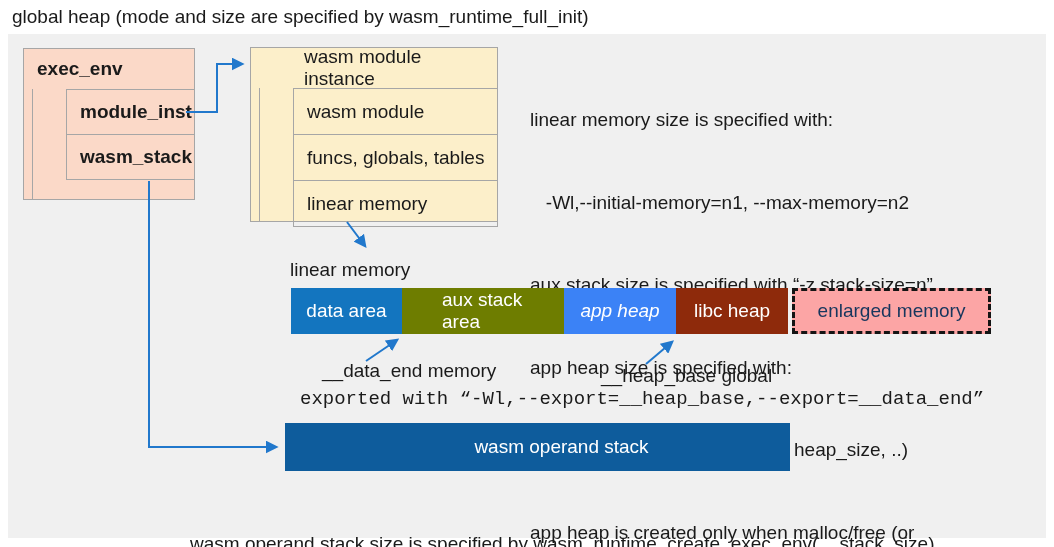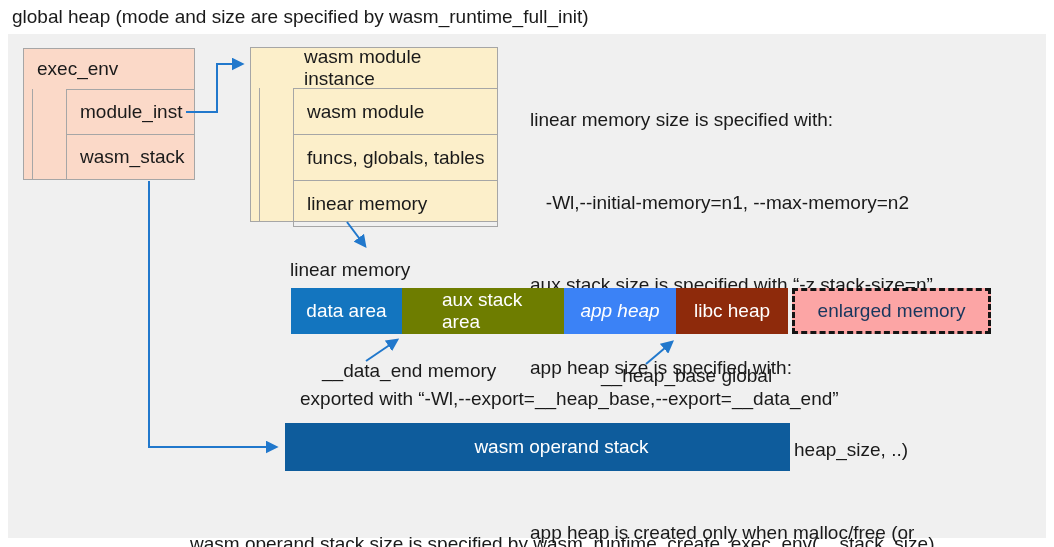--- a/index.html
+++ b/index.html
@@ -12,41 +12,41 @@
   .abs { position:absolute; }
   #title { left:12px; top:6px; font-size:19px; }
   #panel { left:8px; top:34px; width:1038px; height:504px; background:#F0F0F0; }
 
   
   .nest-box { position:absolute; border:1px solid #A6A6A6; }
   .nest-header { height:40px; display:flex; align-items:center; padding-left:13px; font-size:19px; }
   .rows-wrap { position:absolute; left:8px; right:-1px; top:40px; bottom:0; border-left:1px solid #A6A6A6; }
   .box-row { border:1px solid #A6A6A6; margin-left:33px; display:flex; align-items:center; padding-left:13px; font-size:19px; }
   .box-row + .box-row { margin-top:-1px; }
-  #exec-env-box { left:23px; top:48px; width:172px; height:132px; background:#FBD9C8; }
+  #exec-env-box { left:23px; top:48px; width:172px; height:152px; background:#FBD9C8;font-weight:bold; }
   #exec-env-box .box-row { height:46px; background:inherit; }
   #module-instance-box { left:250px; top:47px; width:248px; height:175px; background:#FCEFCA;padding-left:40px; }
   #module-instance-box .box-row { height:47px; background:inherit; }
 
   
   #notes-right { left:530px; top:51px; font-size:19px; line-height:27.5px; white-space:pre; }
 
   
   #linear-memory-label { left:290px; top:259px; font-size:19px; }
   #linear-memory-bar { left:291px; top:288px; height:46px; display:flex; }
   .seg { height:46px; display:flex; align-items:center; justify-content:center; color:#ffffff; font-size:19px; }
   #enlarged-memory-box {
     left:792px; top:288px; width:199px; height:46px; background:#fca5a5;
     border:3px dashed #141414; display:flex; align-items:center; justify-content:center; font-size:19px;
   }
 
   
   #data-end-label { left:322px; top:360px; font-size:19px; }
   #heap-base-label { left:601px; top:365px; font-size:19px; }
-  #exported-label { left:300px; top:388px; font-size:19px; }
+  #exported-label { left:300px; top:388px; font-size:19px;font-family:Liberation Mono, monospace; }
 
   
   #operand-stack-bar {
     left:285px; top:423px; width:505px; height:48px; background:#0E5C9C;
     display:flex; align-items:center; justify-content:center; color:#ffffff; font-size:19px;padding-left:48px;
   }
   #notes-bottom { left:190px; top:479px; font-size:19px; line-height:26px; white-space:pre; }
 
   #connectors { left:0; top:0; width:1054px; height:547px; pointer-events:none; }
   #connectors polyline, #connectors line { fill:none; stroke:#2178CC; stroke-width:2; }

